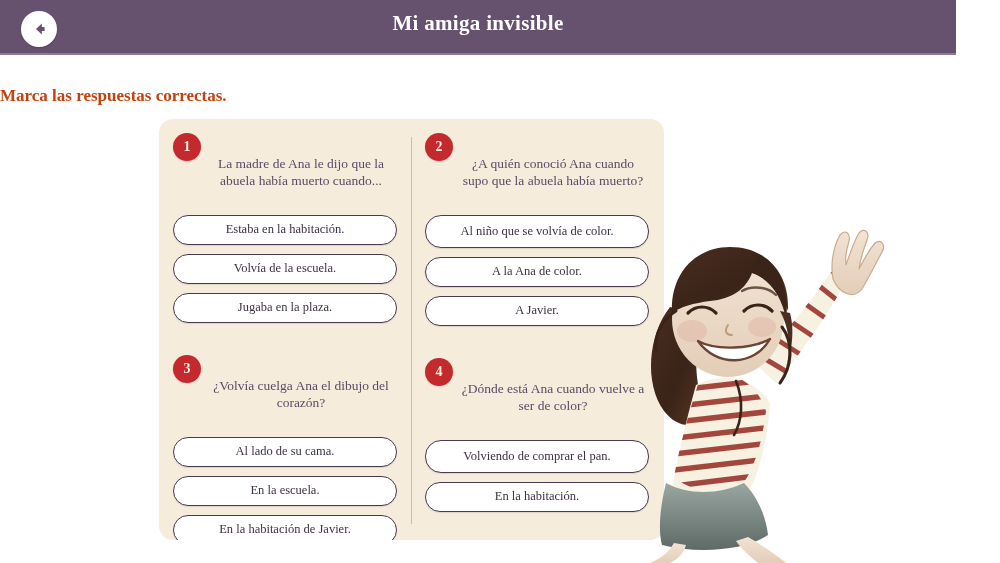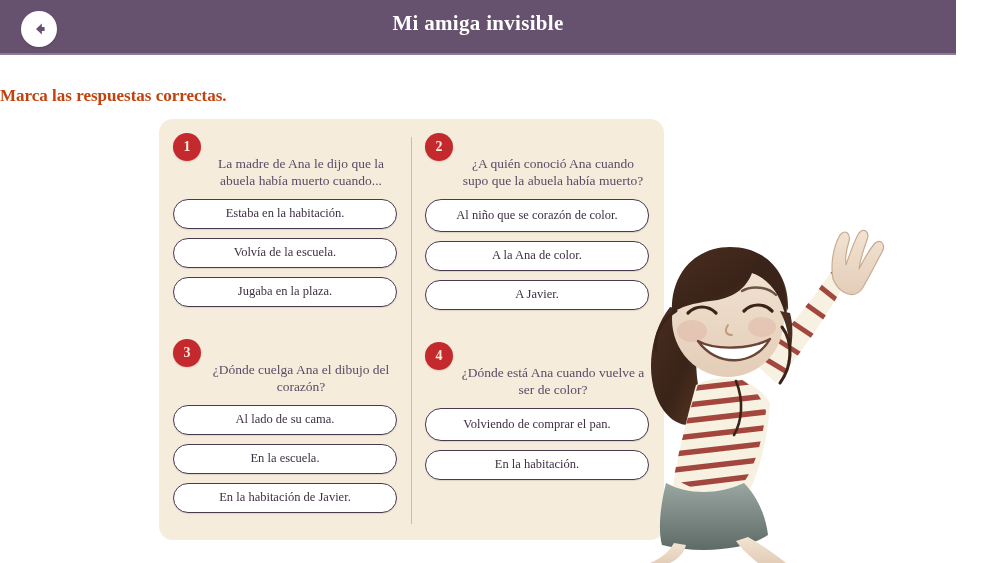--- a/index.html
+++ b/index.html
@@ -130,21 +130,21 @@
     text-align: center;
     color: #5d4a66;
     font-size: 13.5px;
     line-height: 1.28;
     font-family: "Liberation Serif", serif;
     padding: 0 2px 0 6px;
     margin-top: 24px;
   }
 
   .options {
-    margin-top: 6px;
+    margin-top: 22px;
   }
   .option {
     background: #ffffff;
     border: 1.6px solid #4a3a4f;
     border-radius: 16px;
     margin-bottom: 9px;
     min-height: 30px;
     display: flex;
     align-items: center;
     justify-content: center;
@@ -202,40 +202,40 @@
         <div class="options">
           <div class="option">Estaba en la habitación.</div>
           <div class="option">Volvía de la escuela.</div>
           <div class="option">Jugaba en la plaza.</div>
         </div>
       </div>
 
       <div class="qblock second">
         <div class="qhead">
           <div class="qnum">3</div>
-          <div class="qtext">¿Dónde cuelga Ana el dibujo del corazón?</div>
+          <div class="qtext">¿Volvía cuelga Ana el dibujo del corazón?</div>
         </div>
         <div class="options">
           <div class="option">Al lado de su cama.</div>
           <div class="option">En la escuela.</div>
           <div class="option">En la habitación de Javier.</div>
         </div>
       </div>
 
     </div>
 
     <div class="column">
 
       <div class="qblock">
         <div class="qhead">
           <div class="qnum">2</div>
           <div class="qtext">¿A quién conoció Ana cuando supo que la abuela había muerto?</div>
         </div>
         <div class="options">
-          <div class="option two-line">Al niño que se corazón de color.</div>
+          <div class="option two-line">Al niño que se volvía de color.</div>
           <div class="option">A la Ana de color.</div>
           <div class="option">A Javier.</div>
         </div>
       </div>
 
       <div class="qblock second">
         <div class="qhead">
           <div class="qnum">4</div>
           <div class="qtext">¿Dónde está Ana cuando vuelve a ser de color?</div>
         </div>

